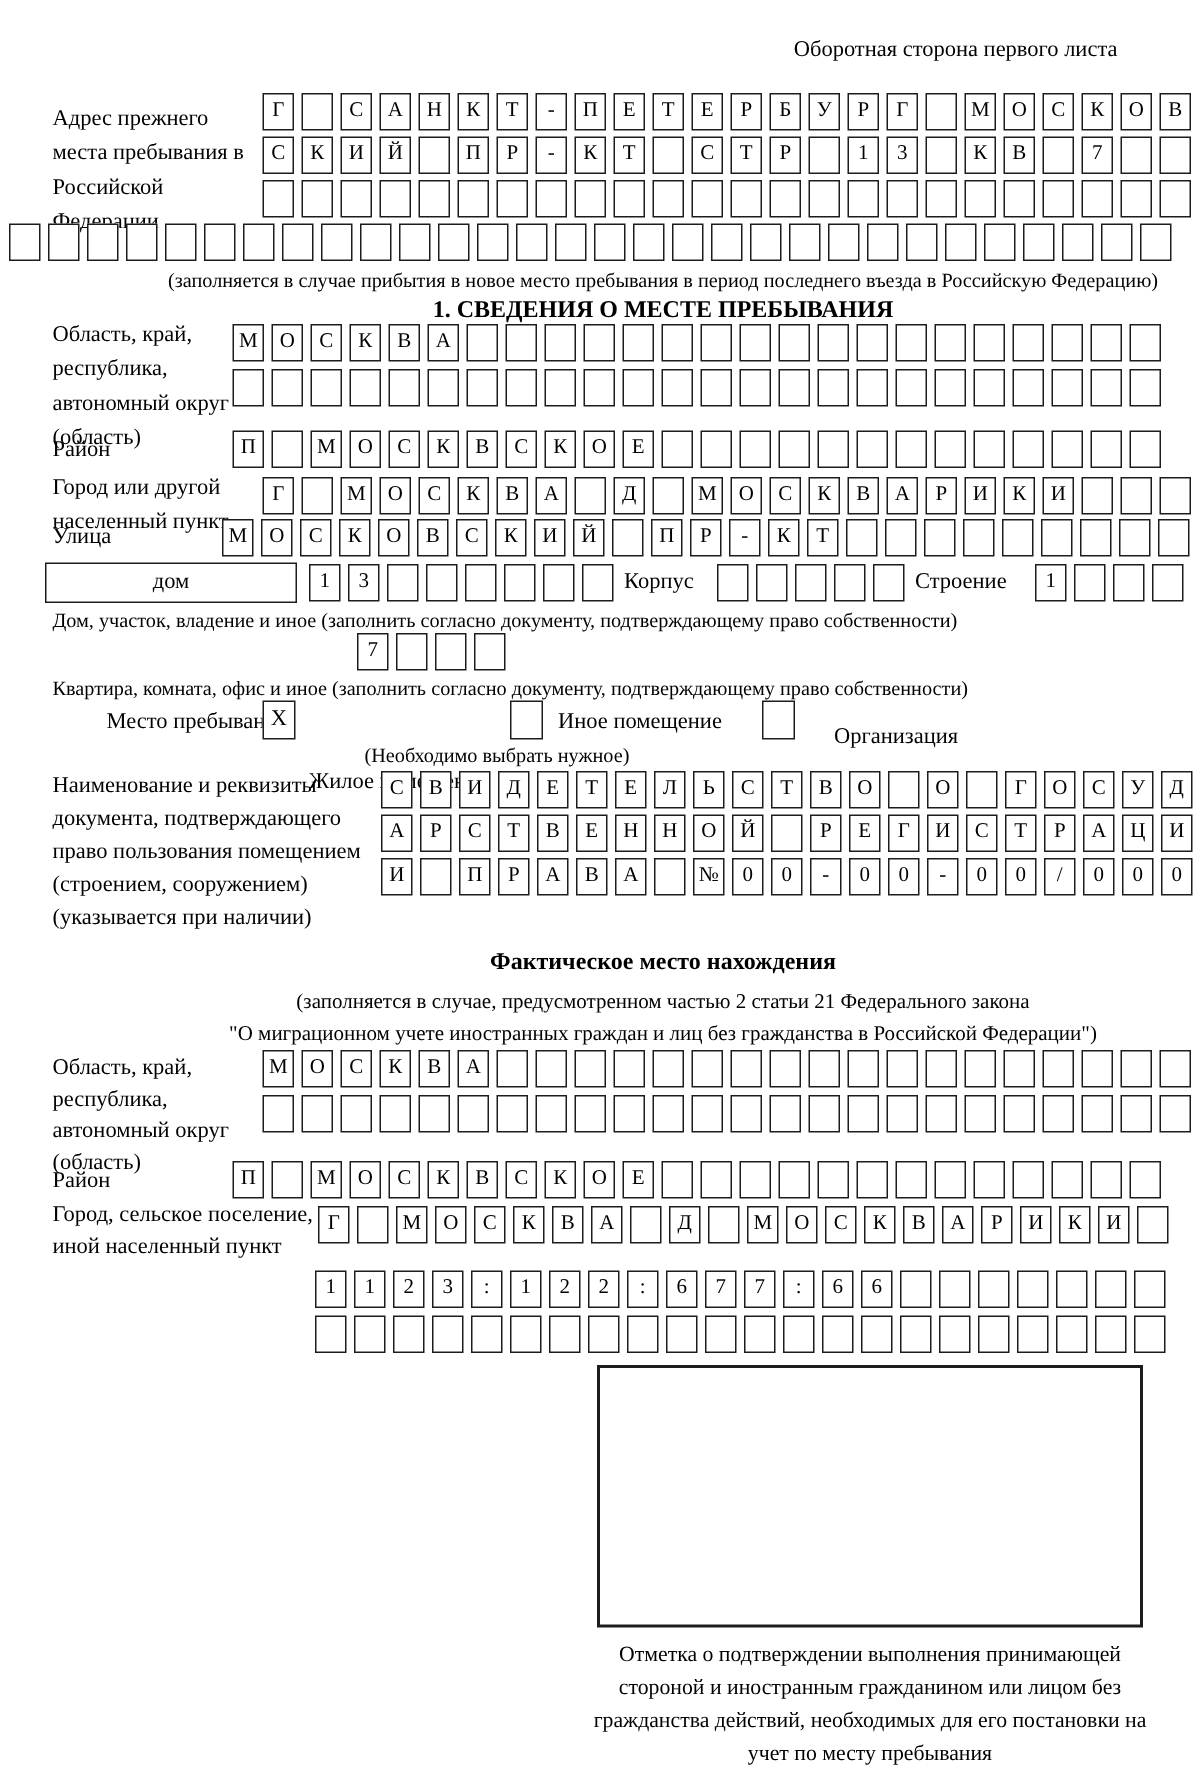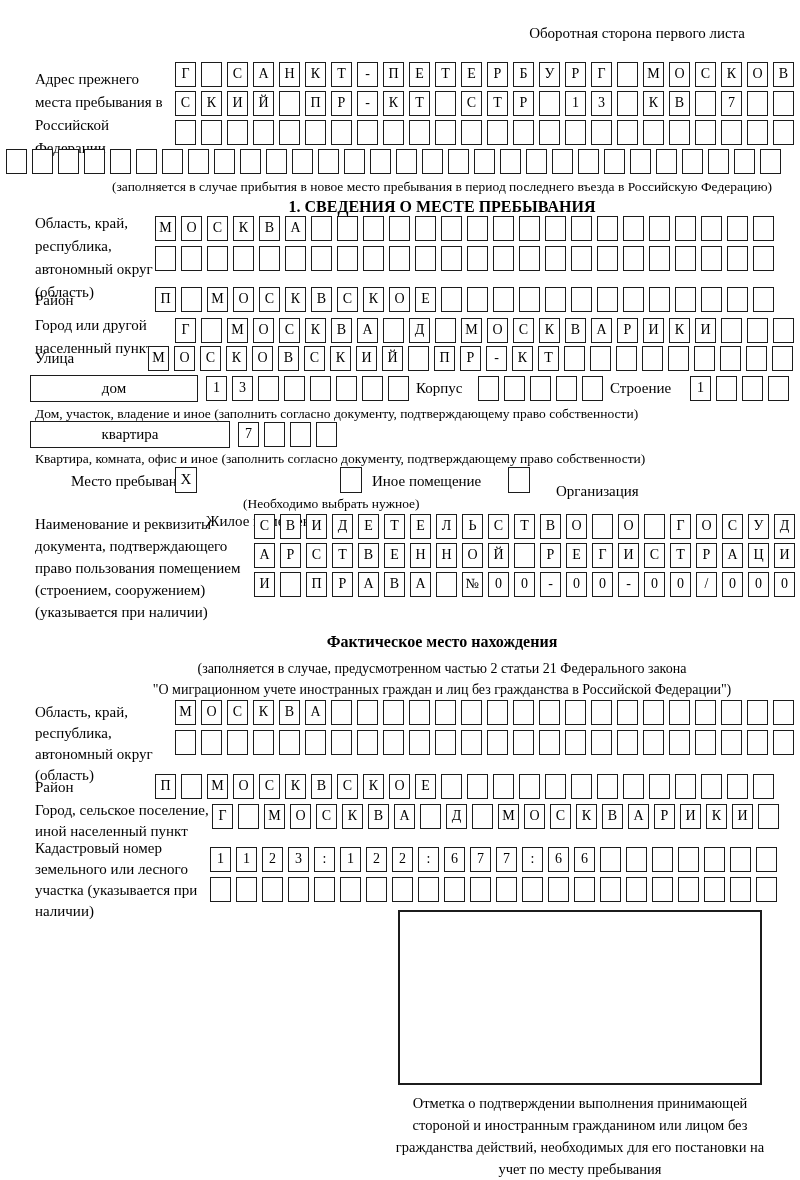--- a/index.html
+++ b/index.html
@@ -311,21 +311,20 @@
     </div>
   <div class="abs label" style="top:377px; left:610px;">Строение</div>
   <div class="abs cellrow" style="top:376px; left:690px;">
       <span class="cell">1</span>
       <span class="cell"></span>
       <span class="cell"></span>
       <span class="cell"></span>
     </div>
   <div class="abs small-note" style="top:405px; left:35px;">Дом, участок, владение и иное (заполнить согласно документу, подтверждающему право собственности)</div>
 
-  <div class="abs longbox" style="top:421px; left:30px; width:200px;">квартира</div>
   <div class="abs cellrow" style="top:422px; left:238px;">
       <span class="cell">7</span>
       <span class="cell"></span>
       <span class="cell"></span>
       <span class="cell"></span>
     </div>
   <div class="abs small-note" style="top:450px; left:35px;">Квартира, комната, офис и иное (заполнить согласно документу, подтверждающему право собственности)</div>
 
   <div class="abs label" style="top:470px; left:34px;margin-left:37px;">Место пребывания:</div>
   <span class="abs checkbox" style="top:467px; left:175px;">X</span>
@@ -512,21 +511,20 @@
       <span class="cell">К</span>
       <span class="cell">В</span>
       <span class="cell">А</span>
       <span class="cell">Р</span>
       <span class="cell">И</span>
       <span class="cell">К</span>
       <span class="cell">И</span>
       <span class="cell"></span>
     </div>
 
-  <div class="abs label" style="top:838px; left:35px; width:170px; line-height:21px;">Кадастровый номер земельного или лесного участка (указывается при наличии)</div>
   <div class="abs cellrow" style="top:847px; left:210px;">
       <span class="cell">1</span>
       <span class="cell">1</span>
       <span class="cell">2</span>
       <span class="cell">3</span>
       <span class="cell">:</span>
       <span class="cell">1</span>
       <span class="cell">2</span>
       <span class="cell">2</span>
       <span class="cell">:</span>

